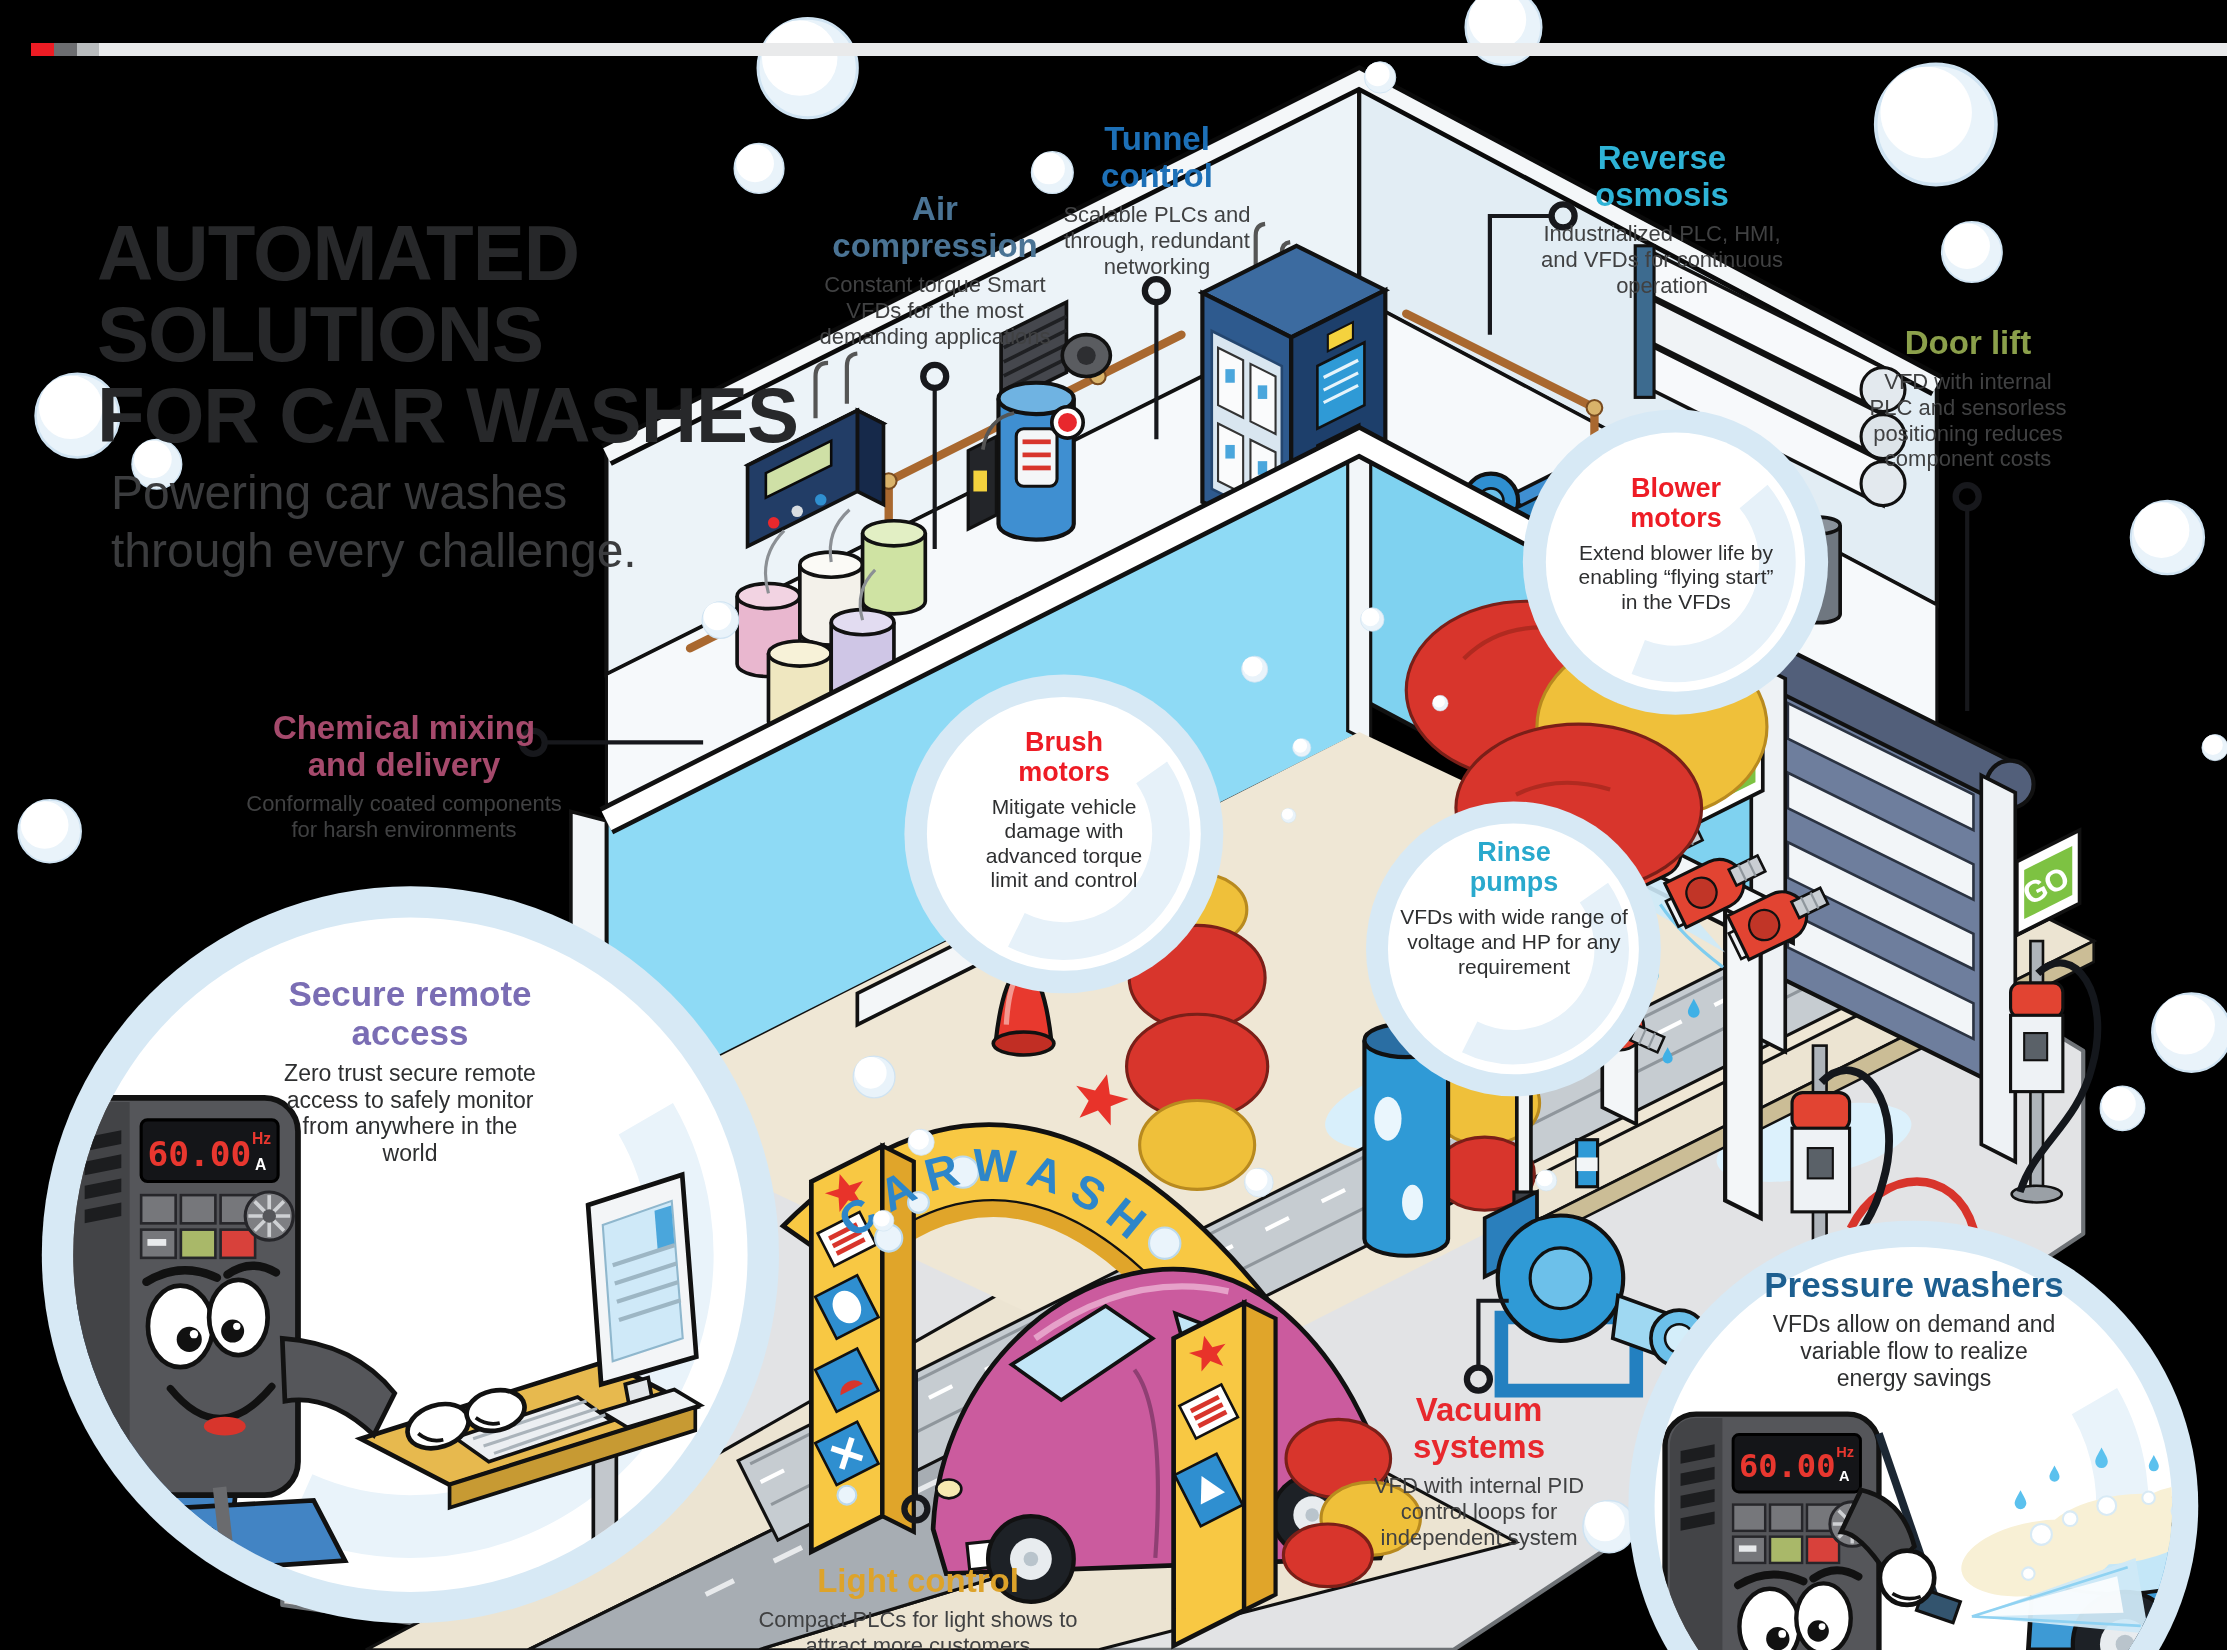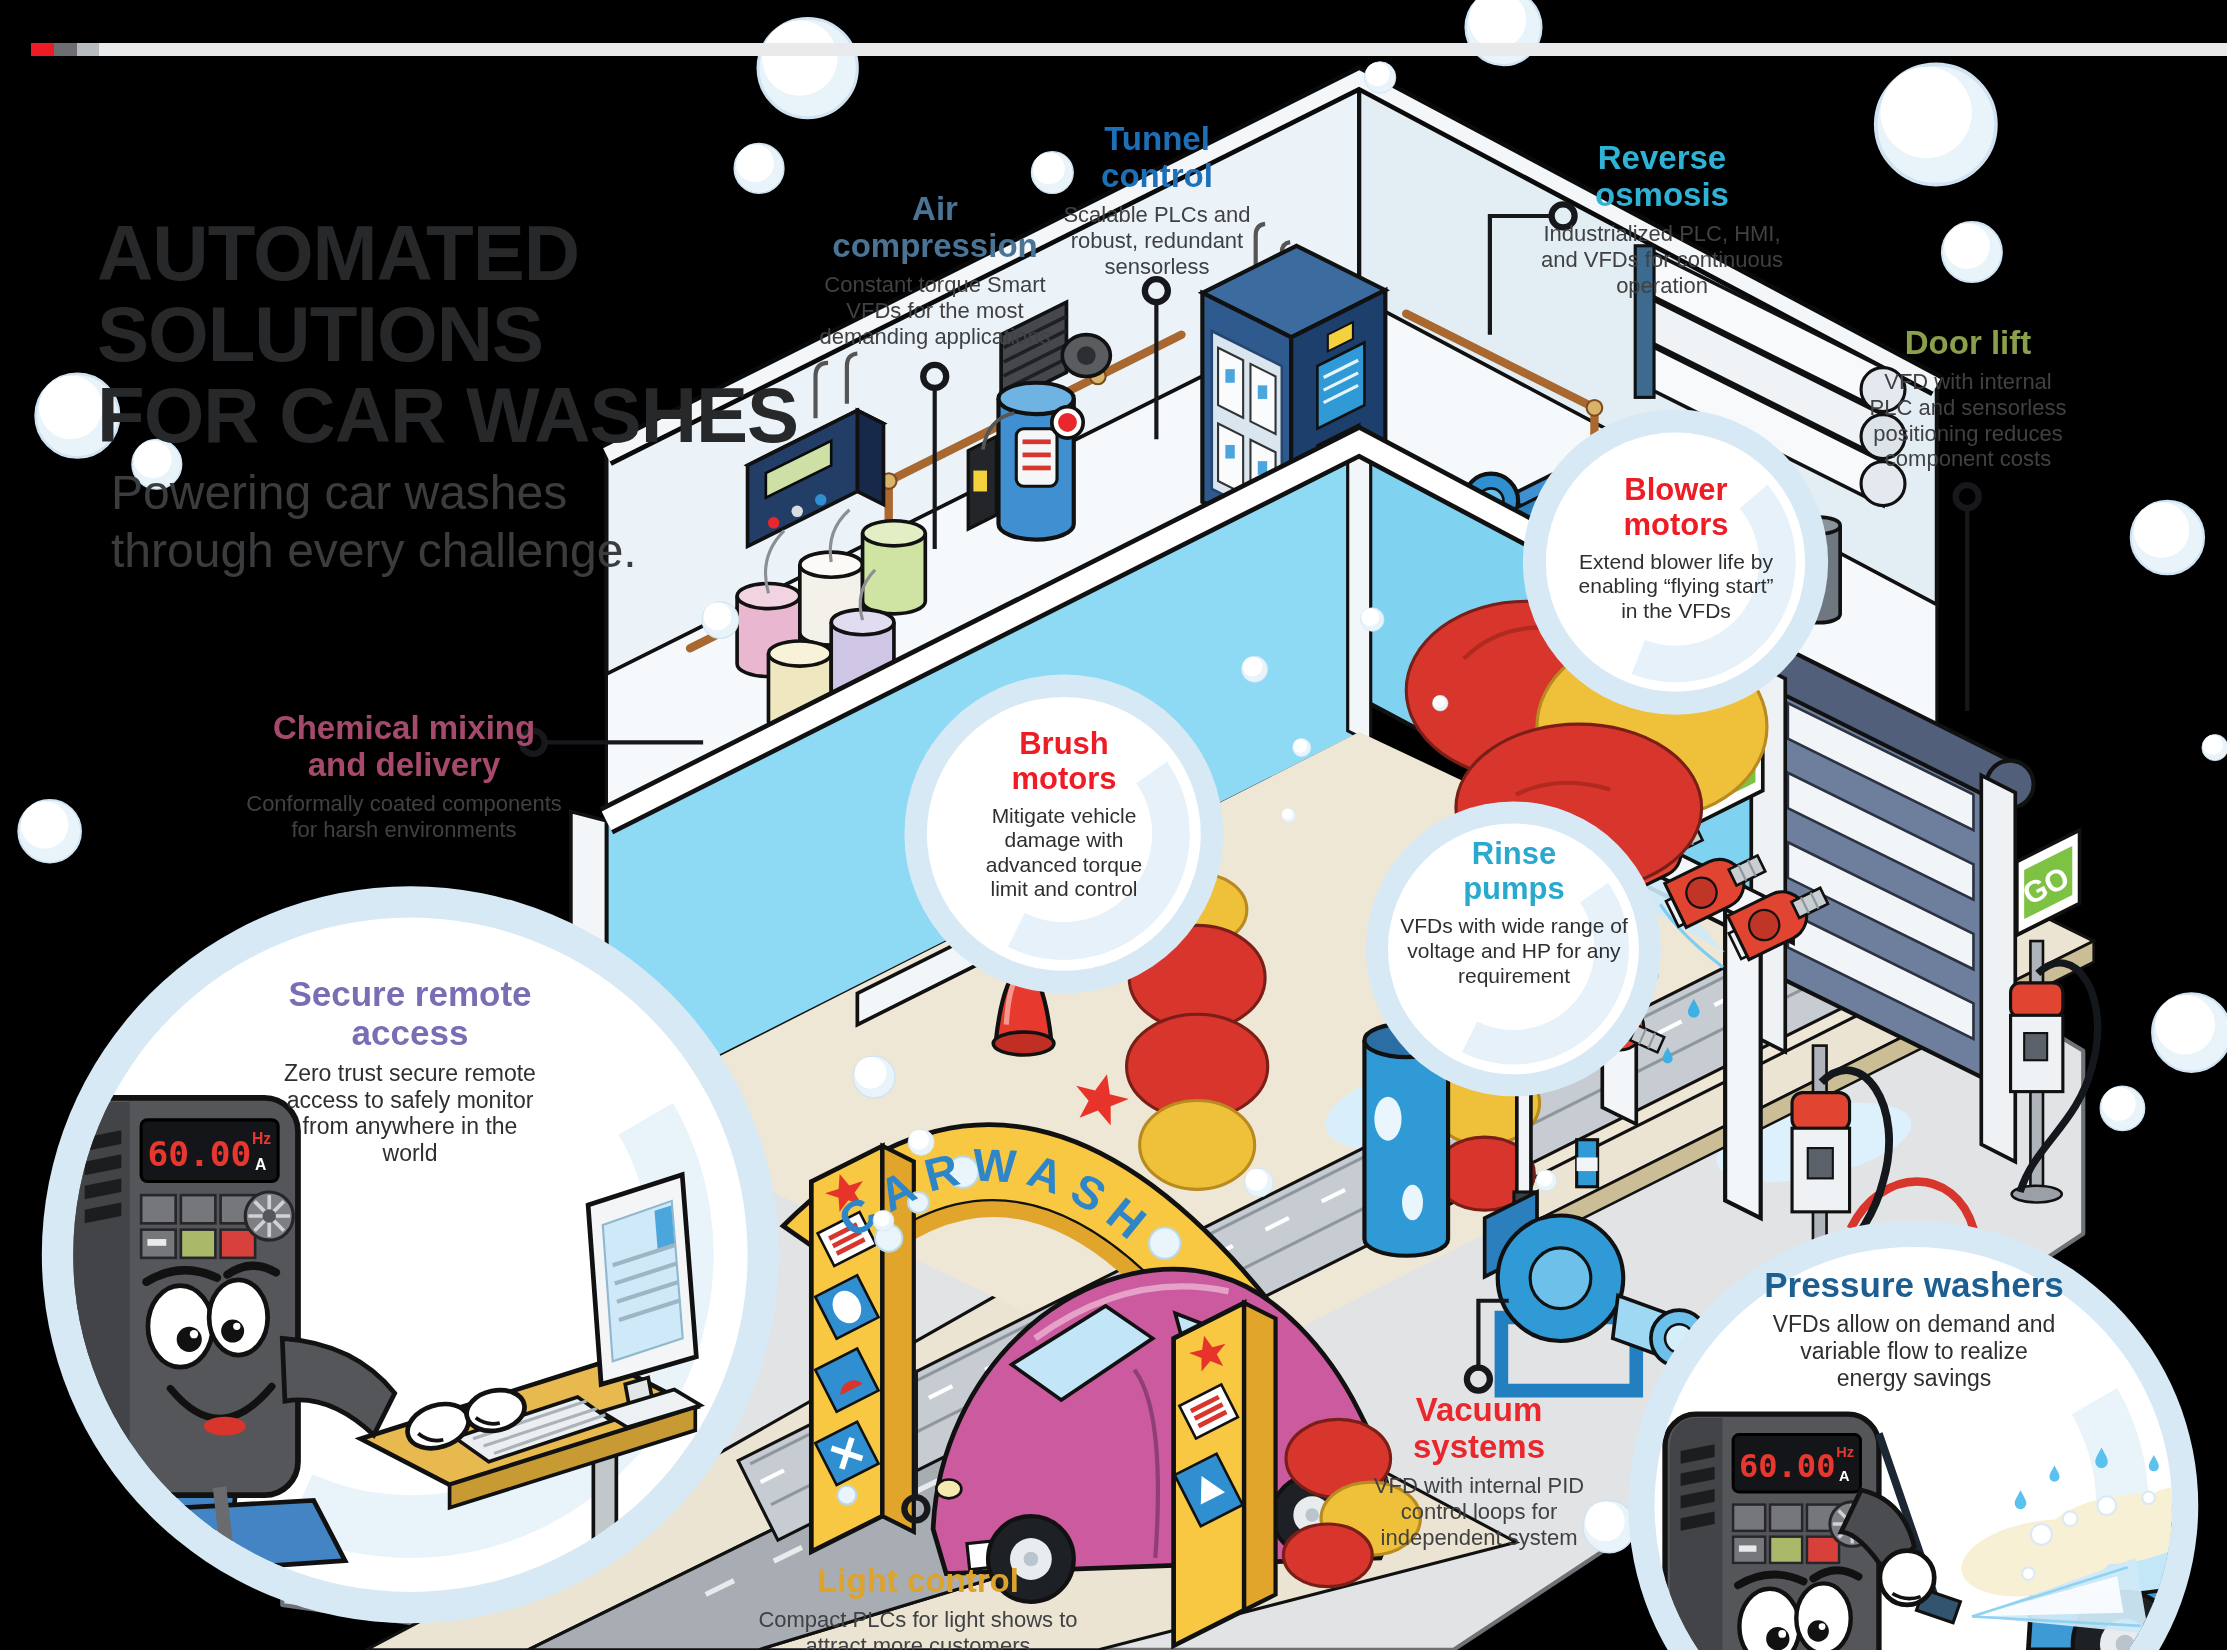--- a/index.html
+++ b/index.html
@@ -6,21 +6,21 @@
   #stage{position:relative;width:2227px;height:1650px;background:#000;overflow:hidden;
          font-family:"Liberation Sans",sans-serif;}
   #scene{position:absolute;left:0;top:0;}
   .topbar-seg{position:absolute;top:43px;height:12.5px;}
   .main-title{position:absolute;left:97px;font-size:78px;font-weight:bold;line-height:1.04;
               color:#27282a;letter-spacing:-1px;white-space:nowrap;}
   .subtitle{position:absolute;left:111px;font-size:48px;color:#3b3c3e;line-height:1.2;white-space:nowrap;}
   .callout{position:absolute;transform:translateX(-50%);text-align:center;}
   .c-title{font-weight:bold;font-size:33px;line-height:1.12;margin:0 auto;}
   .c-desc{font-size:22px;line-height:1.17;color:#404142;margin:7.3px auto 0;}
-  .bubble .c-title{font-size:31px;}
+  .bubble .c-title{font-size:27px;}
   .bubble .c-desc{font-size:21px;color:#2e2f30;}
   .bigbubble .c-title{font-size:35px;}
   .bigbubble .c-desc{font-size:23px;color:#2e2f30;}
   svg{display:block;}
   svg *{vector-effect:none;}
 </style>
 </head>
 <body>
 
 <div id="stage">
@@ -685,21 +685,21 @@
 <div class="subtitle" style="top:464px;">Powering car washes</div>
 <div class="subtitle" style="top:522px;">through every challenge.</div>
 
 <div class="callout" style="left:935px;top:191px;">
   <div class="c-title" style="width: 220px; color: rgb(74, 115, 148);">Air compression</div>
   <div class="c-desc" style="width:246px;">Constant torque Smart VFDs for the most demanding applications</div>
 </div>
 
 <div class="callout" style="left:1157px;top:121px;">
   <div class="c-title" style="width: 157px; color: rgb(29, 112, 183);">Tunnel control</div>
-  <div class="c-desc" style="width:204px;">Scalable PLCs and robust, redundant sensorless</div>
+  <div class="c-desc" style="width:204px;">Scalable PLCs and through, redundant networking</div>
 </div>
 
 <div class="callout" style="left:1662px;top:140px;">
   <div class="c-title" style="width: 178px; color: rgb(46, 179, 214);">Reverse osmosis</div>
   <div class="c-desc" style="width:261px;">Industrialized PLC, HMI, and VFDs for continuous operation</div>
 </div>
 
 <div class="callout" style="left:1968px;top:325px;">
   <div class="c-title" style="width: 220px; color: rgb(139, 160, 75);">Door lift</div>
   <div class="c-desc" style="width:214px;">VFD with internal PLC and sensorless positioning reduces component costs</div>

